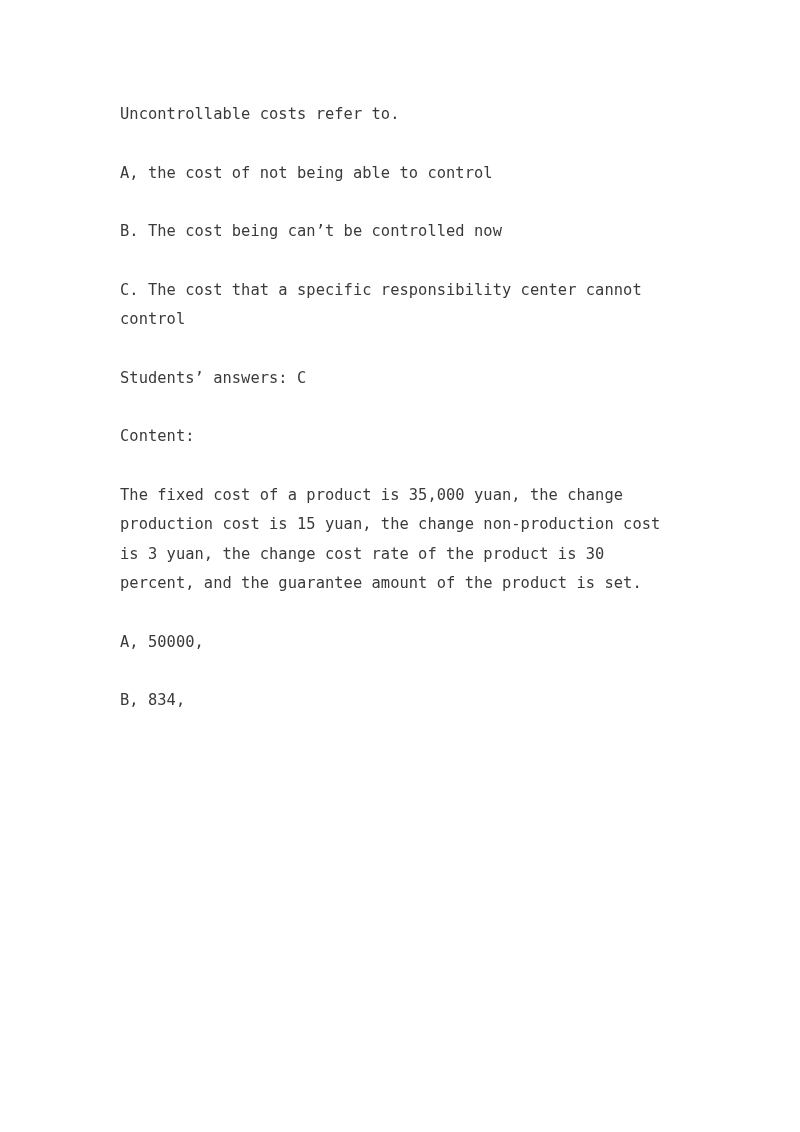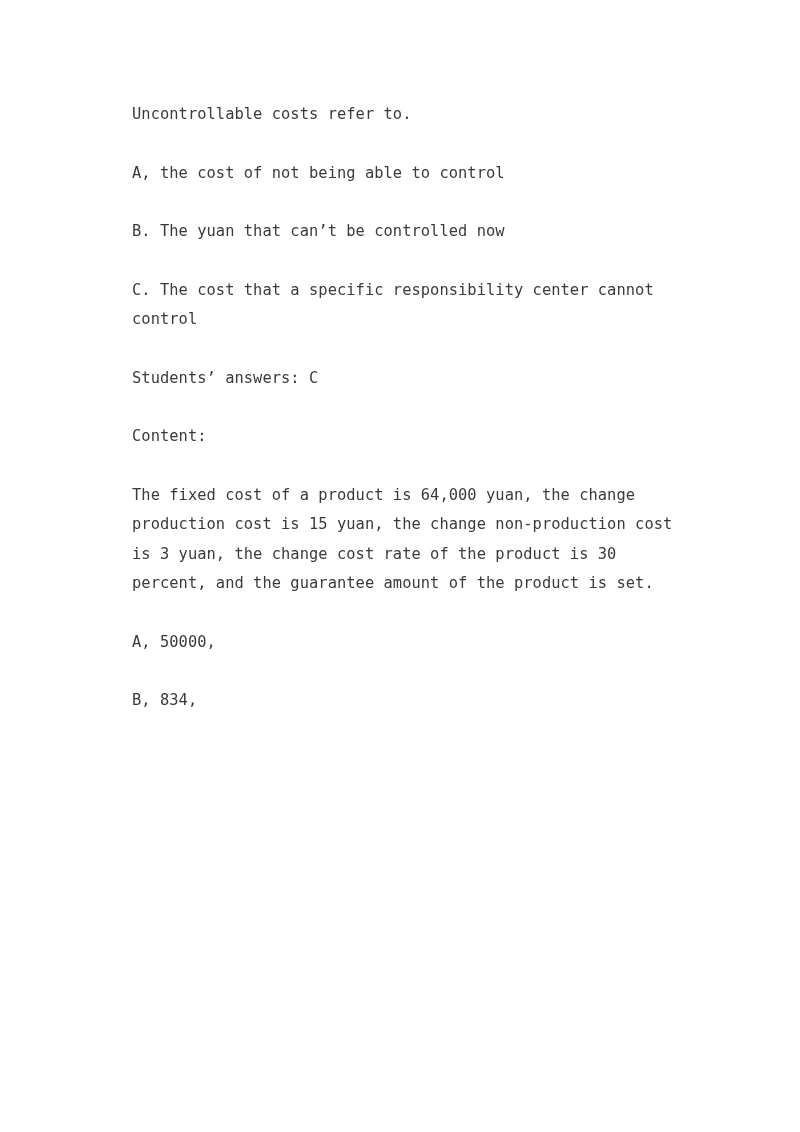--- a/index.html
+++ b/index.html
@@ -19,21 +19,21 @@
     width: 800px;
     height: 1132px;
     background: #ffffff;
     box-sizing: border-box;
     padding: 100px 120px 0 120px;
   }
   .doc-body {
     width: 560px;
   }
   .para {
-    margin: 0 0 29px 12px;
+    margin: 0 0 29px 0;
     font-size: 15.4px;
     line-height: 29.5px;
     color: #3a3a3a;
     letter-spacing: 0.05px;
     text-align: left;
     white-space: pre-wrap;
     word-break: normal;
     -webkit-font-smoothing: antialiased;
   }
   .para:last-child {
@@ -43,32 +43,32 @@
 </head>
 <body>
 
 <div class="page">
   <div class="doc-body">
 
     <p class="para">Uncontrollable costs refer to.</p>
 
     <p class="para">A, the cost of not being able to control</p>
 
-    <p class="para">B. The yuan that can’t be controlled now</p>
+    <p class="para">B. The cost being can’t be controlled now</p>
 
     <p class="para">C. The cost that a specific responsibility center cannot control</p>
 
 
 
     <p class="para">Students’ answers: C</p>
 
 
 
     <p class="para">Content:</p>
 
-    <p class="para">The fixed cost of a product is 64,000 yuan, the change production cost is 15 yuan, the change non-production cost is 3 yuan, the change cost rate of the product is 30 percent, and the guarantee amount of the product is set.</p>
+    <p class="para">The fixed cost of a product is 35,000 yuan, the change production cost is 15 yuan, the change non-production cost is 3 yuan, the change cost rate of the product is 30 percent, and the guarantee amount of the product is set.</p>
 
     <p class="para">A, 50000,</p>
 
     <p class="para">B, 834,</p>
 
   </div>
 </div>
 
 </body></html>

